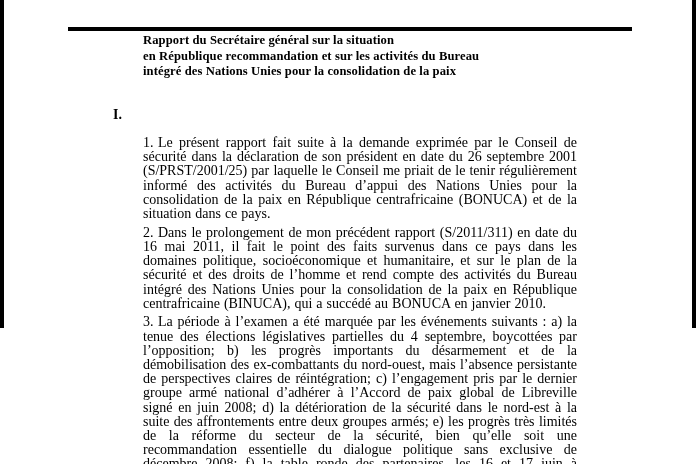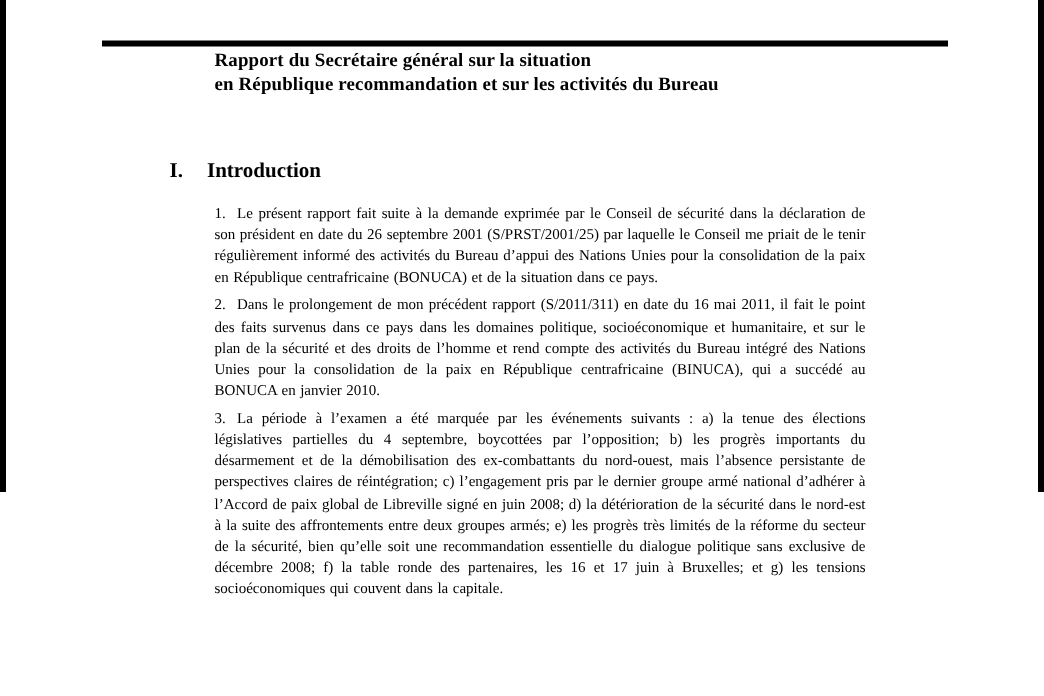--- a/index.html
+++ b/index.html
@@ -44,46 +44,46 @@
     font-size: 14px;
     line-height: 17px;
   }
   .section-numeral { display: inline-block; width: 25px; }
   .paragraphs {
     position: absolute;
     left: 143px; top: 136px;
     width: 434px;
   }
   .paragraph {
-    font-size: 10px;
+    font-size: 14px;
     line-height: 14.2px;
     text-align: justify;
     margin-bottom: 4.5px;
     word-spacing: 0.5px;
   }
   .para-num { display: inline-block; width: 15px; }
 </style>
 </head>
 <body>
 
 <div class="page">
 
   <div class="page-border left"></div>
   <div class="page-border right"></div>
 
   <div class="title-rule"></div>
 
   <div class="doc-title">
     <div>Rapport du Secrétaire général sur la situation</div>
     <div>en République recommandation et sur les activités du Bureau</div>
+    <div>intégré des Nations Unies pour la consolidation de la paix</div>
   </div>
 
   <div class="section-heading">
     <span class="section-numeral">I.</span>
-    <span>Introduction</span>
   </div>
 
   <div class="paragraphs">
     <p class="paragraph"><span class="para-num">1.</span><span>Le présent rapport fait suite à la demande exprimée par le Conseil de sécurité dans la déclaration de son président en date du 26 septembre 2001 (S/PRST/2001/25) par laquelle le Conseil me priait de le tenir régulièrement informé des activités du Bureau d’appui des Nations Unies pour la consolidation de la paix en République centrafricaine (BONUCA) et de la situation dans ce pays.</span></p>
     <p class="paragraph"><span class="para-num">2.</span><span>Dans le prolongement de mon précédent rapport (S/2011/311) en date du 16 mai 2011, il fait le point des faits survenus dans ce pays dans les domaines politique, socioéconomique et humanitaire, et sur le plan de la sécurité et des droits de l’homme et rend compte des activités du Bureau intégré des Nations Unies pour la consolidation de la paix en République centrafricaine (BINUCA), qui a succédé au BONUCA en janvier 2010.</span></p>
     <p class="paragraph"><span class="para-num">3.</span><span>La période à l’examen a été marquée par les événements suivants : a) la tenue des élections législatives partielles du 4 septembre, boycottées par l’opposition; b) les progrès importants du désarmement et de la démobilisation des ex-combattants du nord-ouest, mais l’absence persistante de perspectives claires de réintégration; c) l’engagement pris par le dernier groupe armé national d’adhérer à l’Accord de paix global de Libreville signé en juin 2008; d) la détérioration de la sécurité dans le nord-est à la suite des affrontements entre deux groupes armés; e) les progrès très limités de la réforme du secteur de la sécurité, bien qu’elle soit une recommandation essentielle du dialogue politique sans exclusive de décembre 2008; f) la table ronde des partenaires, les 16 et 17 juin à Bruxelles; et g) les tensions socioéconomiques qui couvent dans la capitale.</span></p>
   </div>
 
 </div>
 

